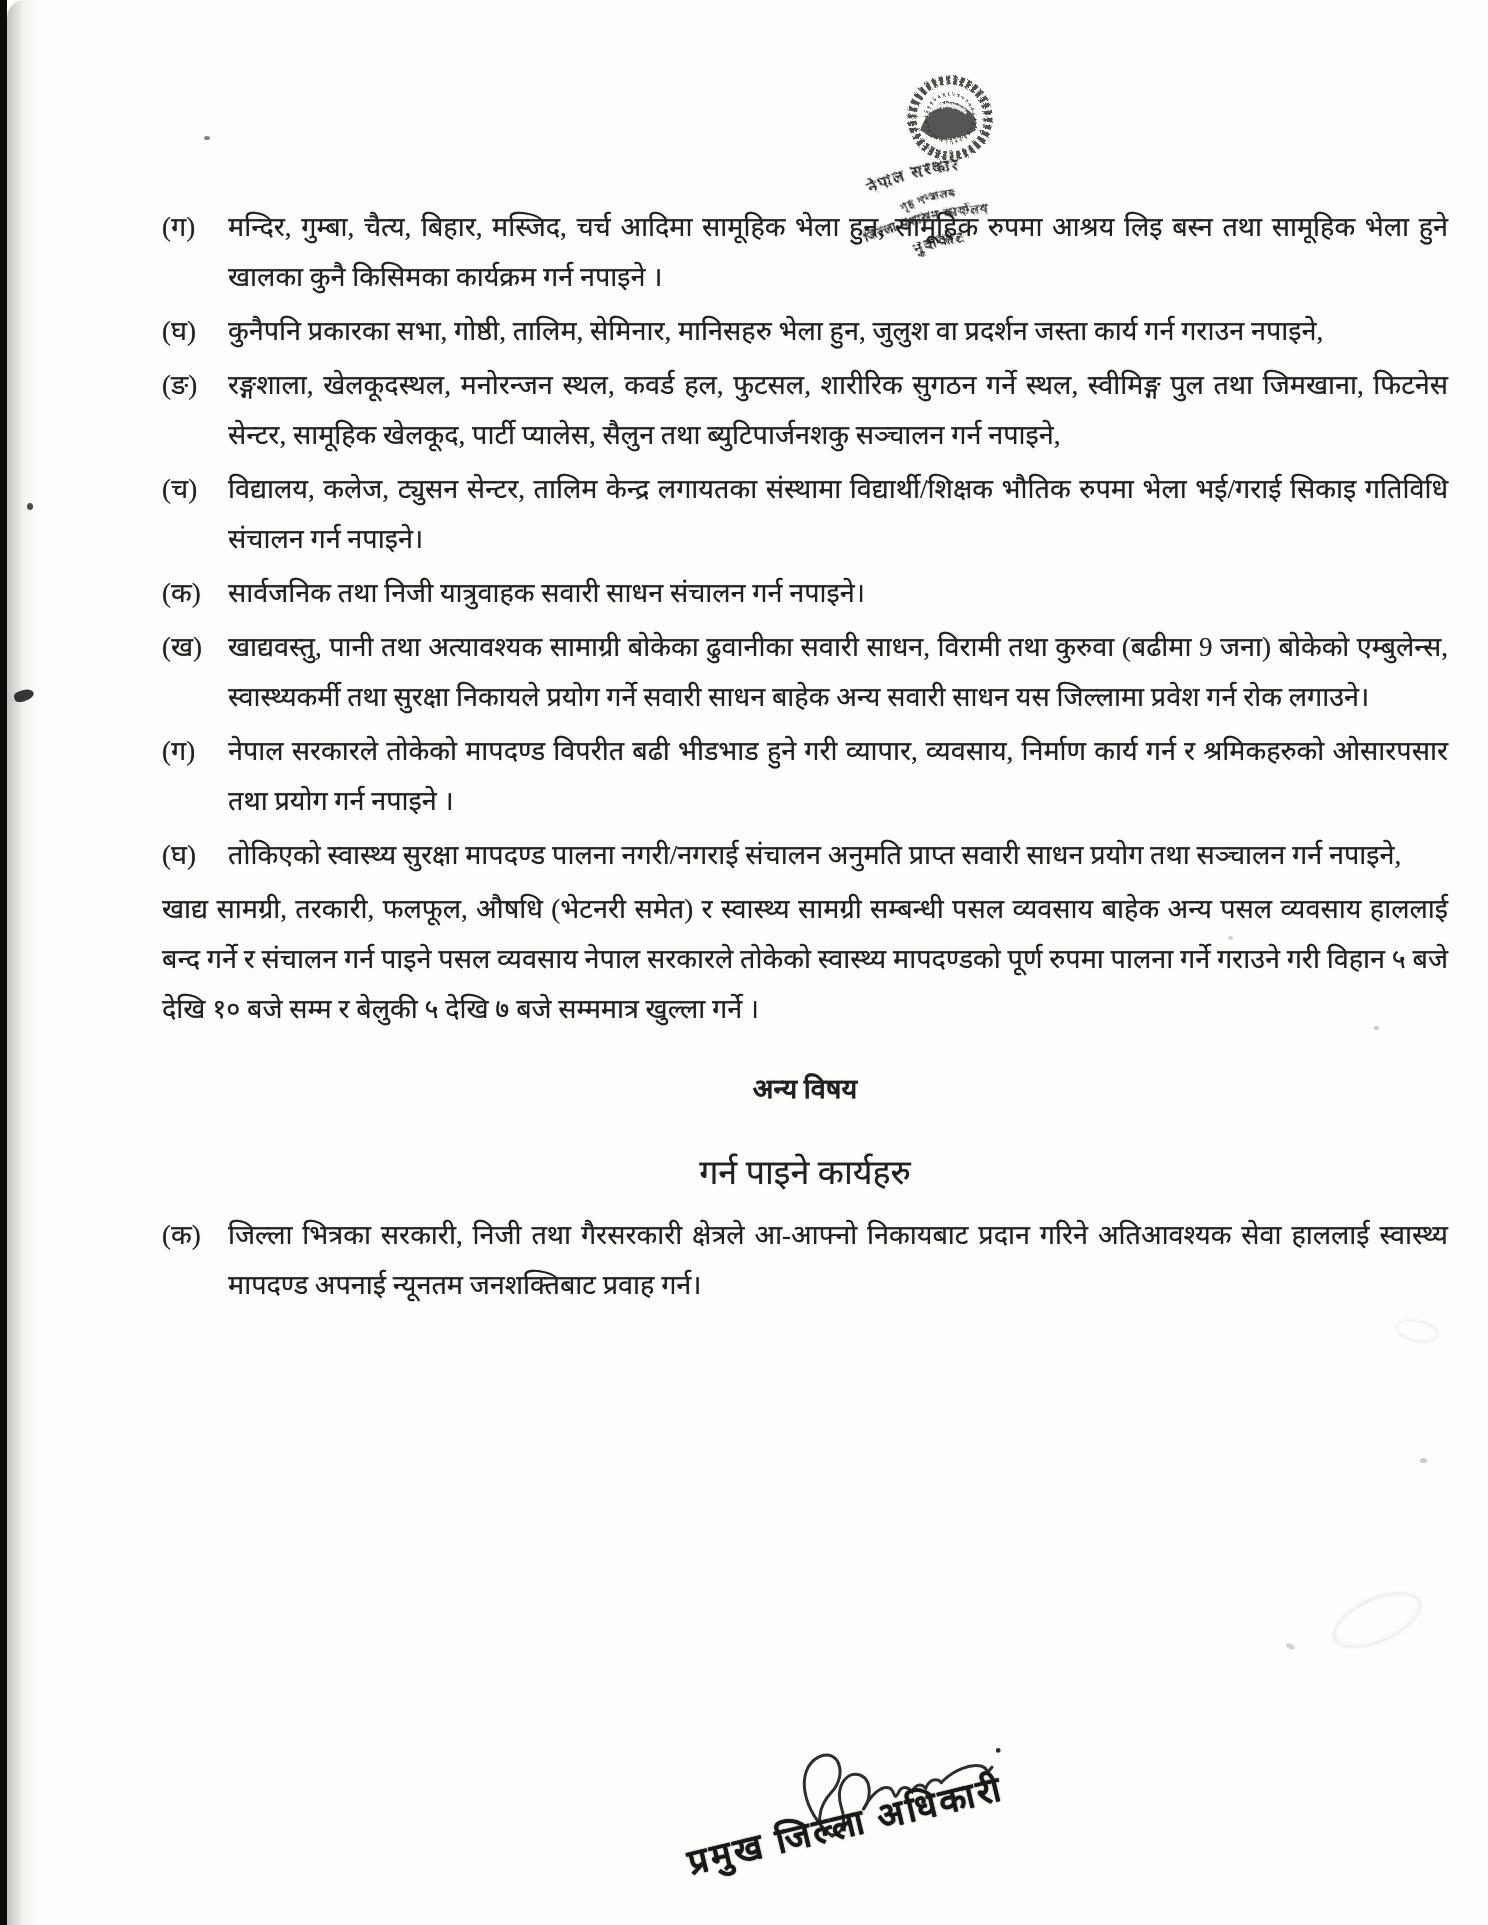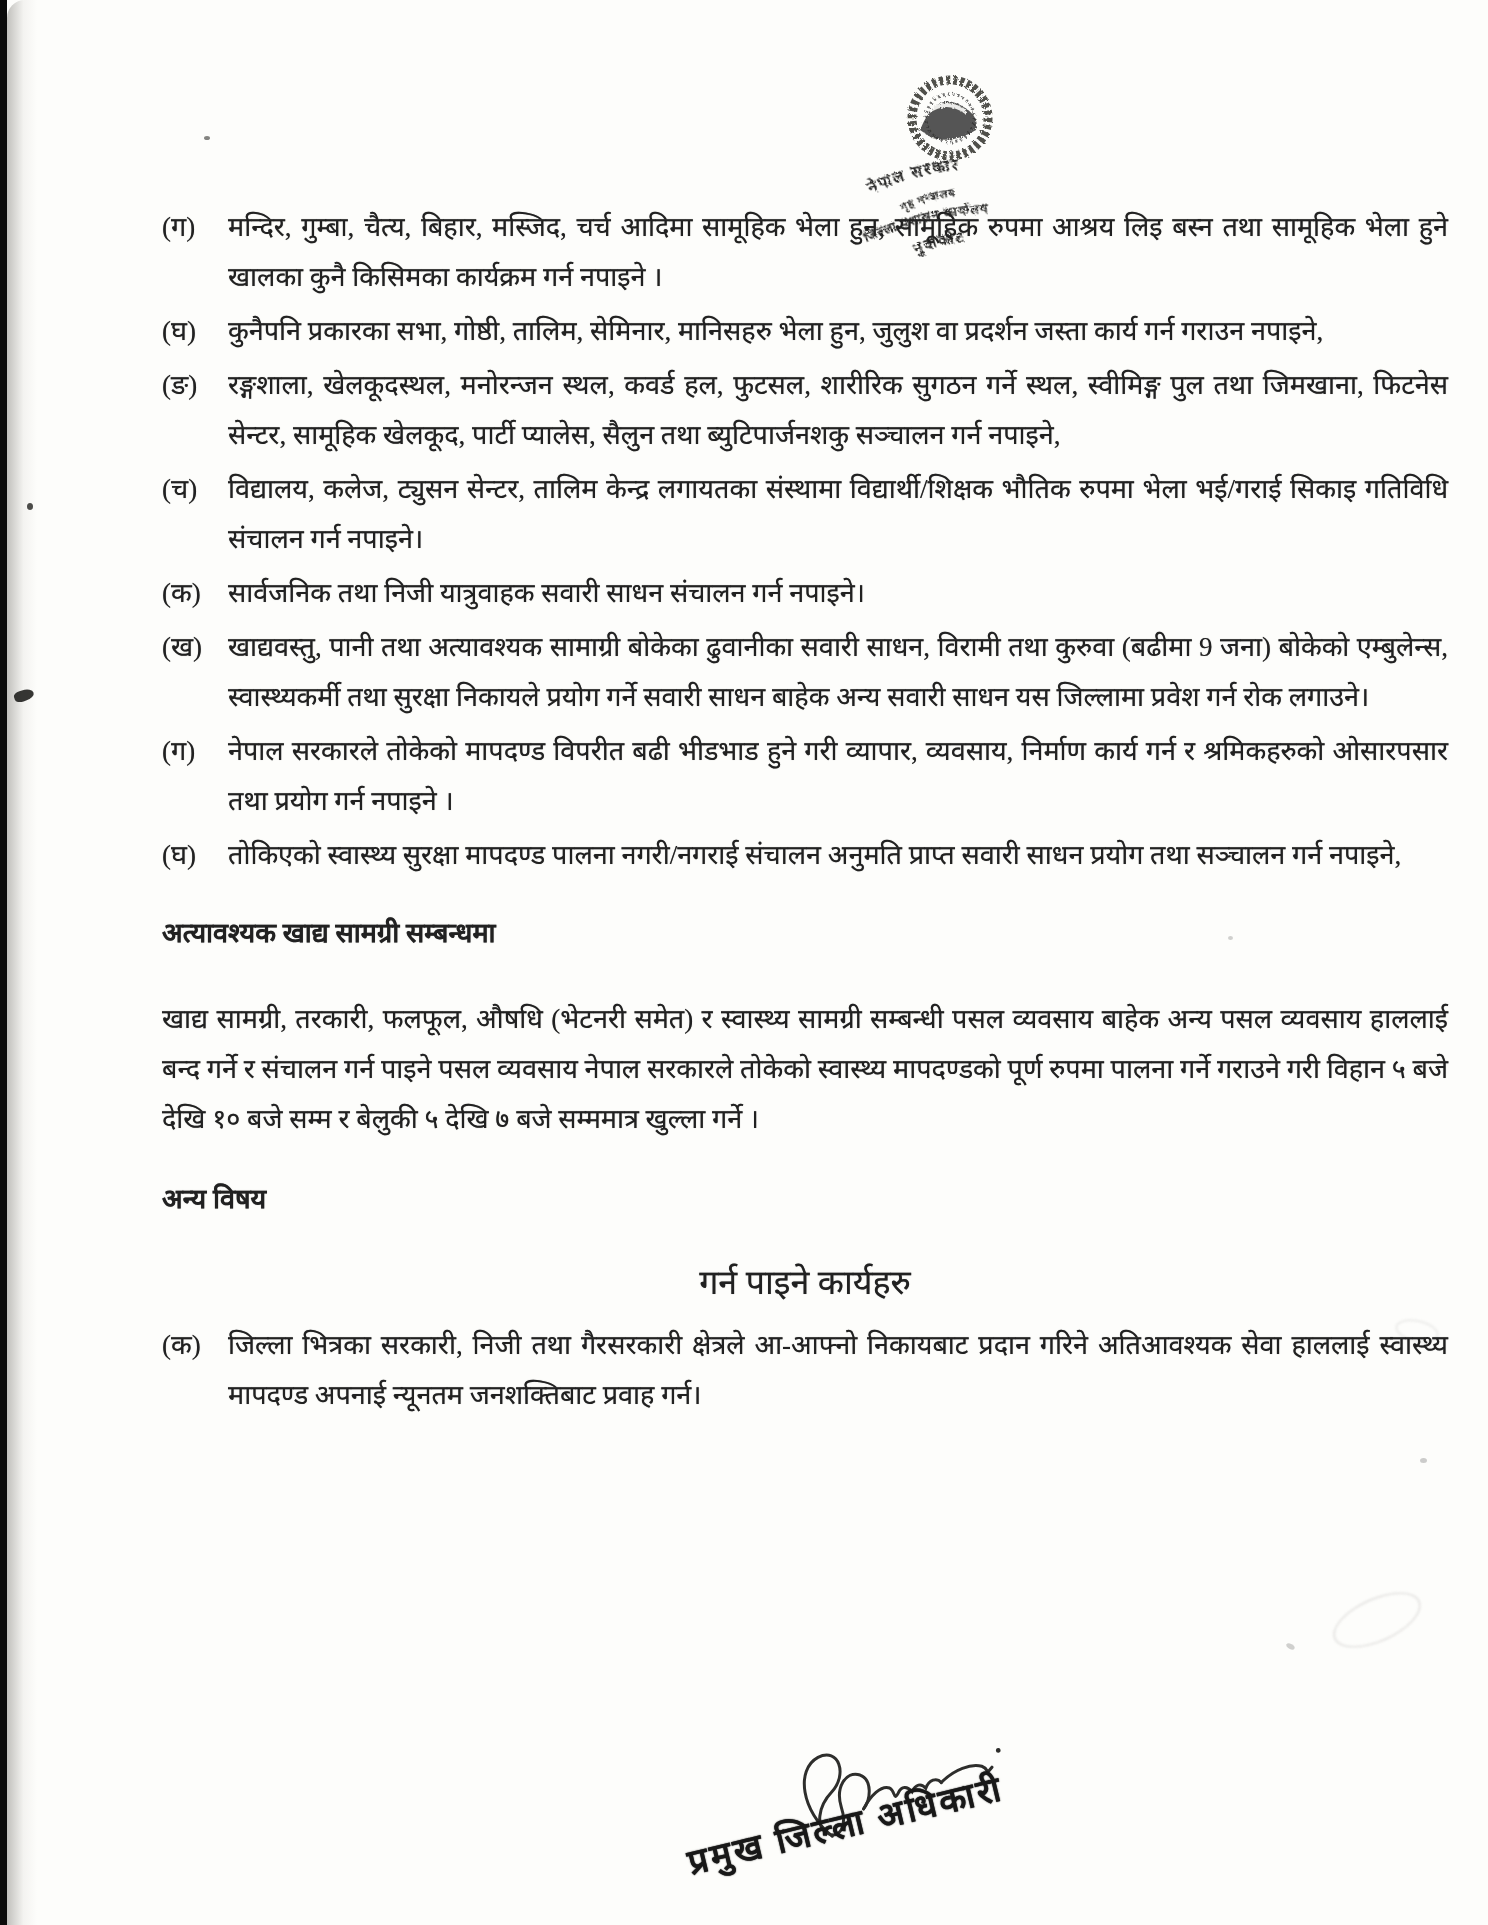--- a/index.html
+++ b/index.html
@@ -31,21 +31,21 @@
   .content{
     position:absolute;left:162px;top:202px;width:1286px;
     font-size:27px;line-height:50px;
     text-shadow:0 0 .7px rgba(20,20,20,.55);
   }
   .clause{display:flex;margin-bottom:4px;}
   .clause .lbl{flex:0 0 66px;}
   .clause .txt{flex:1;text-align:justify;text-align-last:left;}
   .sec-heading{font-weight:bold;margin-top:34px;margin-bottom:52px;}
   .sec-heading.h2{margin-top:28px;margin-bottom:36px;}
-  .sec-heading.h3{margin-top:30px;margin-bottom:36px;}
+  .sec-heading.h3{margin-top:30px;margin-bottom:36px;text-align:center;}
   .para{text-align:justify;text-align-last:left;}
   .big-heading{font-weight:normal;font-size:34px;text-align:center;margin-top:26px;margin-bottom:14px;line-height:46px;}
 
   
   .seal{position:absolute;left:858px;top:72px;width:180px;height:185px;opacity:.92;}
   
   .signature{position:absolute;left:770px;top:1732px;width:330px;height:130px;}
   .officer-stamp{
     position:absolute;left:688px;top:1838px;width:480px;
     font-weight:bold;font-size:35px;letter-spacing:3px;color:#181818;
@@ -126,21 +126,20 @@
     </div>
     <div class="clause">
       <span class="lbl">(ग)</span>
       <span class="txt">नेपाल सरकारले तोकेको मापदण्ड विपरीत बढी भीडभाड हुने गरी व्यापार, व्यवसाय, निर्माण कार्य गर्न र श्रमिकहरुको ओसारपसार तथा प्रयोग गर्न नपाइने ।</span>
     </div>
     <div class="clause">
       <span class="lbl">(घ)</span>
       <span class="txt">तोकिएको स्वास्थ्य सुरक्षा मापदण्ड पालना नगरी/नगराई संचालन अनुमति प्राप्त सवारी साधन प्रयोग तथा सञ्चालन गर्न नपाइने,</span>
     </div>
 
-    <div class="sec-heading h2">अत्यावश्यक खाद्य सामग्री सम्बन्धमा</div>
     <div class="para">खाद्य सामग्री, तरकारी, फलफूल, औषधि (भेटनरी समेत) र स्वास्थ्य सामग्री सम्बन्धी पसल व्यवसाय बाहेक अन्य पसल व्यवसाय हाललाई बन्द गर्ने र संचालन गर्न पाइने पसल व्यवसाय नेपाल सरकारले तोकेको स्वास्थ्य मापदण्डको पूर्ण रुपमा पालना गर्ने गराउने गरी विहान ५ बजे देखि १० बजे सम्म र बेलुकी ५ देखि ७ बजे सम्ममात्र खुल्ला गर्ने ।</div>
 
     <div class="sec-heading h3">अन्य विषय</div>
 
     <div class="big-heading">गर्न पाइने कार्यहरु</div>
 
     <div class="clause">
       <span class="lbl">(क)</span>
       <span class="txt">जिल्ला भित्रका सरकारी, निजी तथा गैरसरकारी क्षेत्रले आ-आफ्नो निकायबाट प्रदान गरिने अतिआवश्यक सेवा हाललाई स्वास्थ्य मापदण्ड अपनाई न्यूनतम जनशक्तिबाट प्रवाह गर्न।</span>
     </div>

